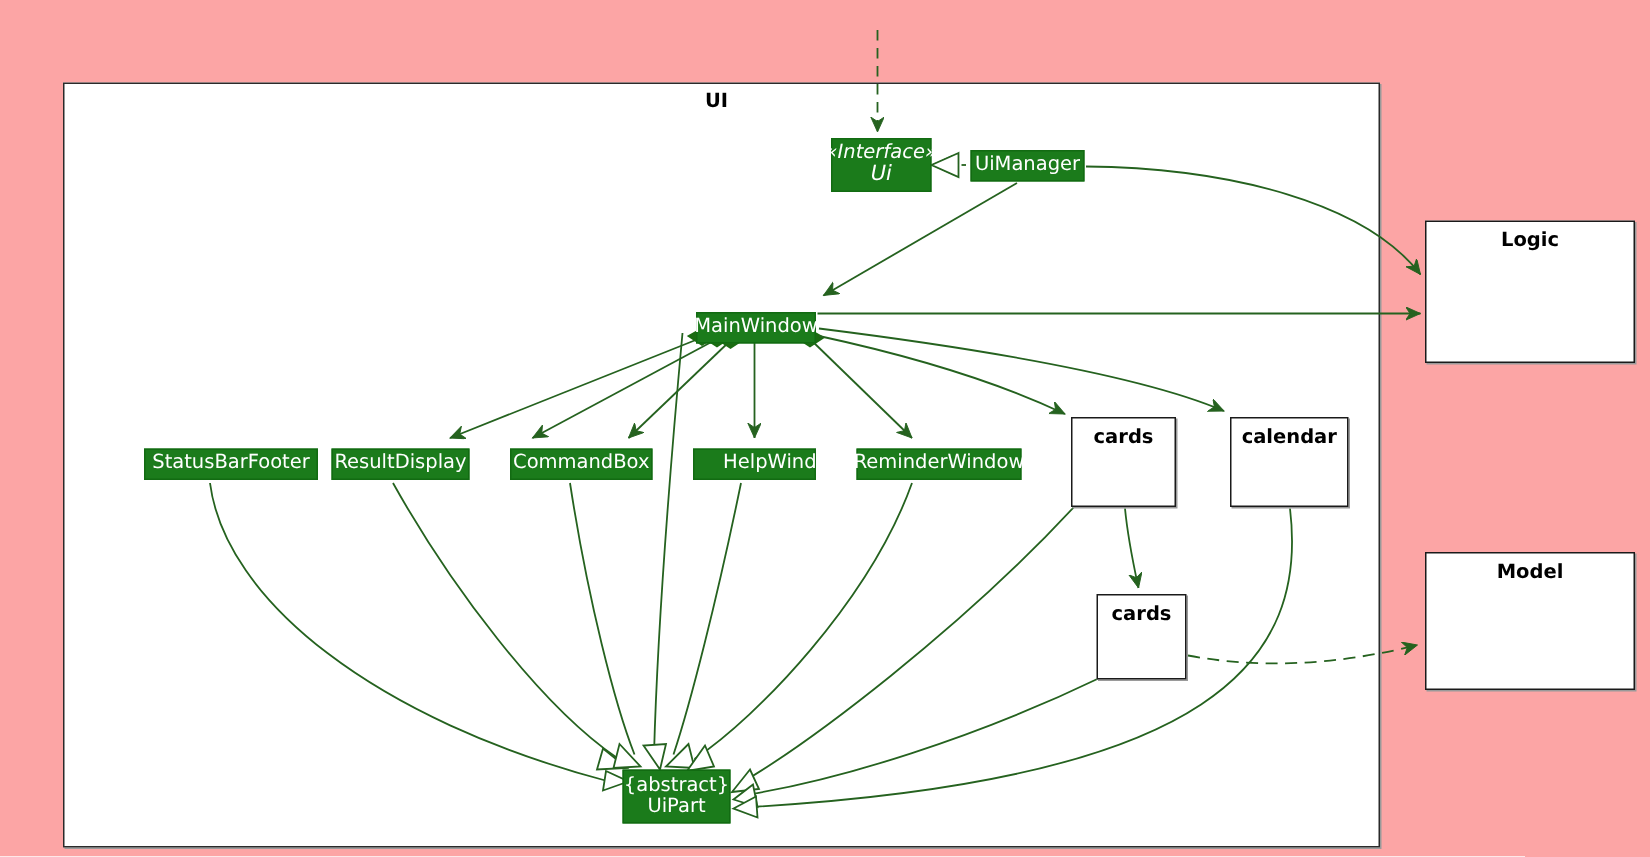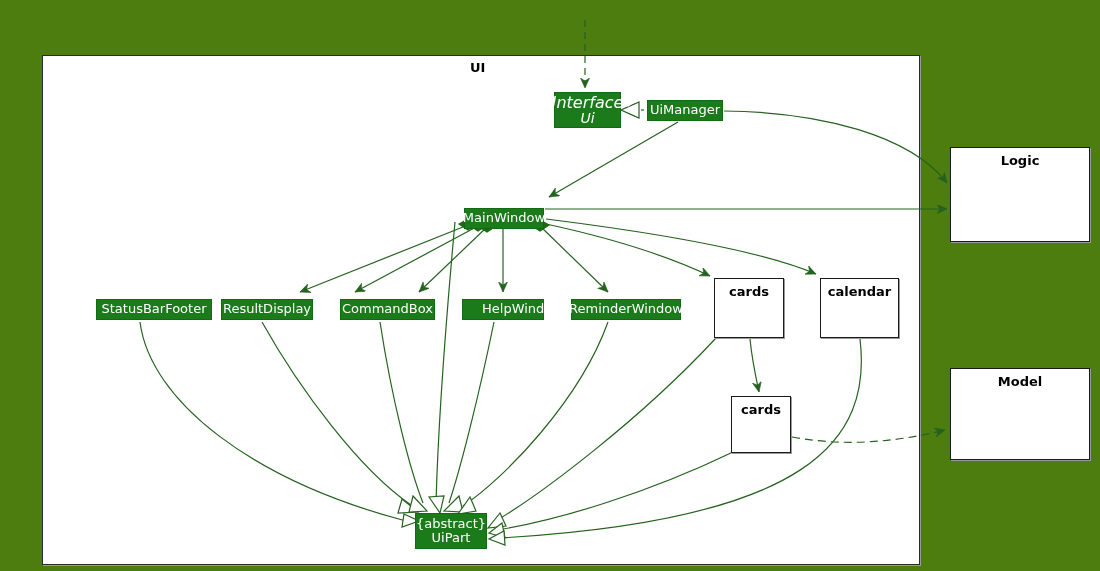--- a/index.html
+++ b/index.html
@@ -7,21 +7,21 @@
     padding: 0;
     background: #ffffff;
   }
   body {
     font-family: "DejaVu Sans", sans-serif;
   }
   #diagram-root {
     position: relative;
     width: 1100px;
     height: 571px;
-    background: #4d7c0f;
+    background: #fca5a5;
     overflow: hidden;
   }
   svg.layer {
     position: absolute;
     left: 0;
     top: 0;
     width: 1100px;
     height: 571px;
   }
   .node {
@@ -37,21 +37,21 @@
     background: #1b7b1b;
     border: 1px solid #126b12;
     color: #ffffff;
     font-size: 13px;
     font-family: "DejaVu Sans", sans-serif;
     white-space: nowrap;
     padding: 0 5px;
   }
   .node.green .stereo {
     font-style: italic;
-    font-size: 16px;
+    font-size: 13px;
   }
   .node.green .nm {
     font-style: normal;
   }
   .node.green.italic .nm {
     font-style: italic;
     font-size: 14px;
   }
   .node.plain {
     background: #ffffff;

